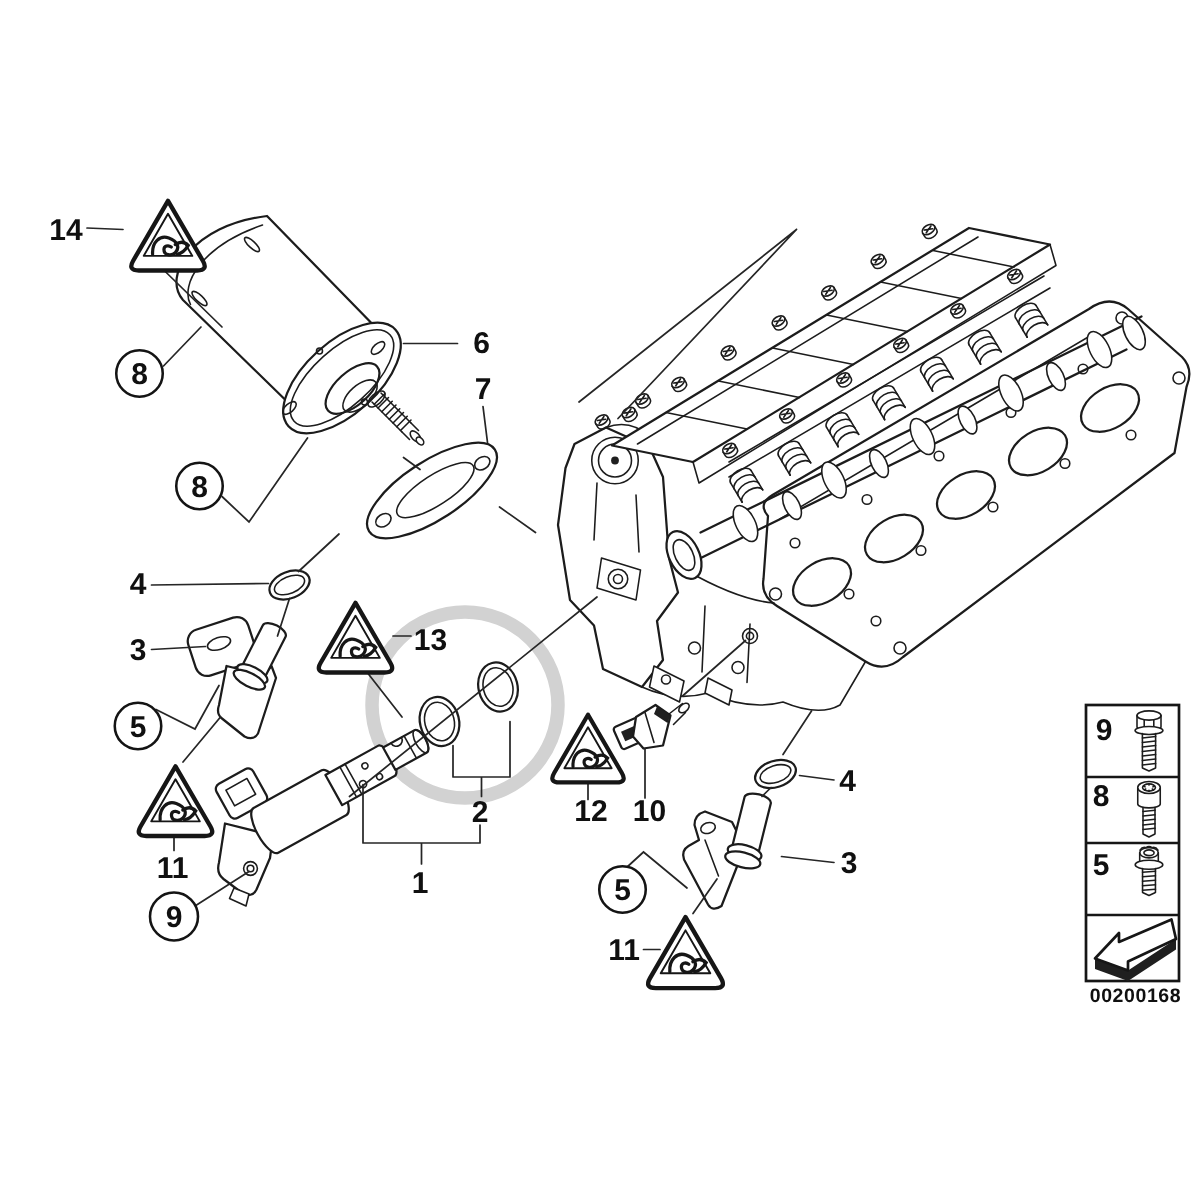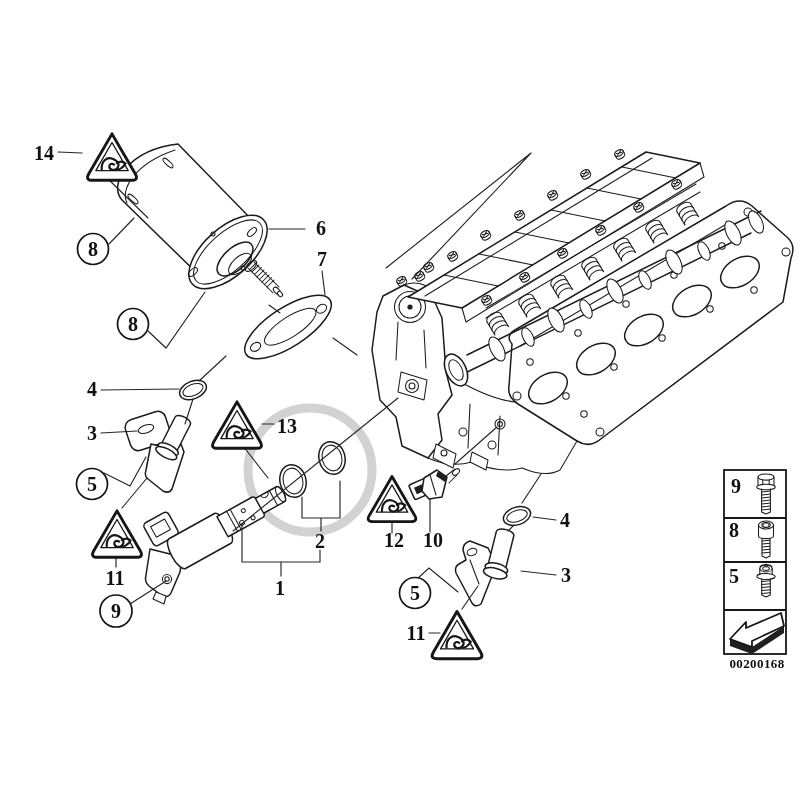--- a/index.html
+++ b/index.html
@@ -1,17 +1,17 @@
 <!DOCTYPE html>
 <html><head>
 <meta charset="utf-8">
 <style>
   html,body{margin:0;padding:0;background:#ffffff;}
   body{width:800px;height:800px;overflow:hidden;}
-  .stage{position:relative;width:800px;height:568px;font-family:Liberation Serif, serif;}
+  .stage{position:relative;width:800px;height:568px;font-family:Liberation Sans, sans-serif;}
   svg{display:block;}
   .ln{fill:none;stroke:#1c1c1c;stroke-width:1.5;stroke-linecap:round;stroke-linejoin:round;}
   .ln2{fill:none;stroke:#1c1c1c;stroke-width:1.05;stroke-linecap:round;stroke-linejoin:round;}
   .fw{fill:#ffffff;stroke:#1c1c1c;stroke-width:1.5;stroke-linejoin:round;}
   .fw2{fill:#ffffff;stroke:#1c1c1c;stroke-width:1.05;stroke-linejoin:round;}
   .dk{fill:#1f1f1f;stroke:none;}
   .lead{fill:none;stroke:#262626;stroke-width:1.15;stroke-linecap:round;}
   .wm{fill:none;stroke:#d2d2d2;stroke-width:9;}
   .callout{font-size:20px;font-weight:700;fill:#101010;text-anchor:middle;}
   .ccirc{fill:#ffffff;stroke:#141414;stroke-width:1.7;}

